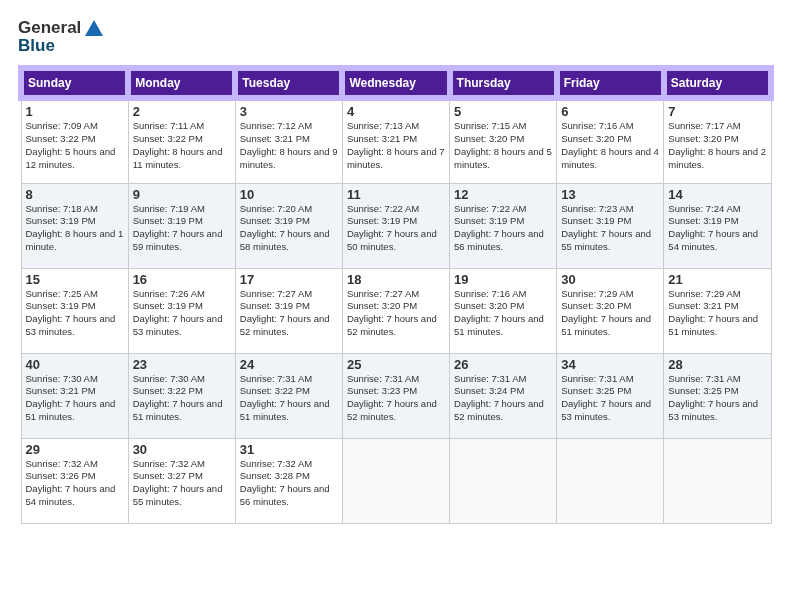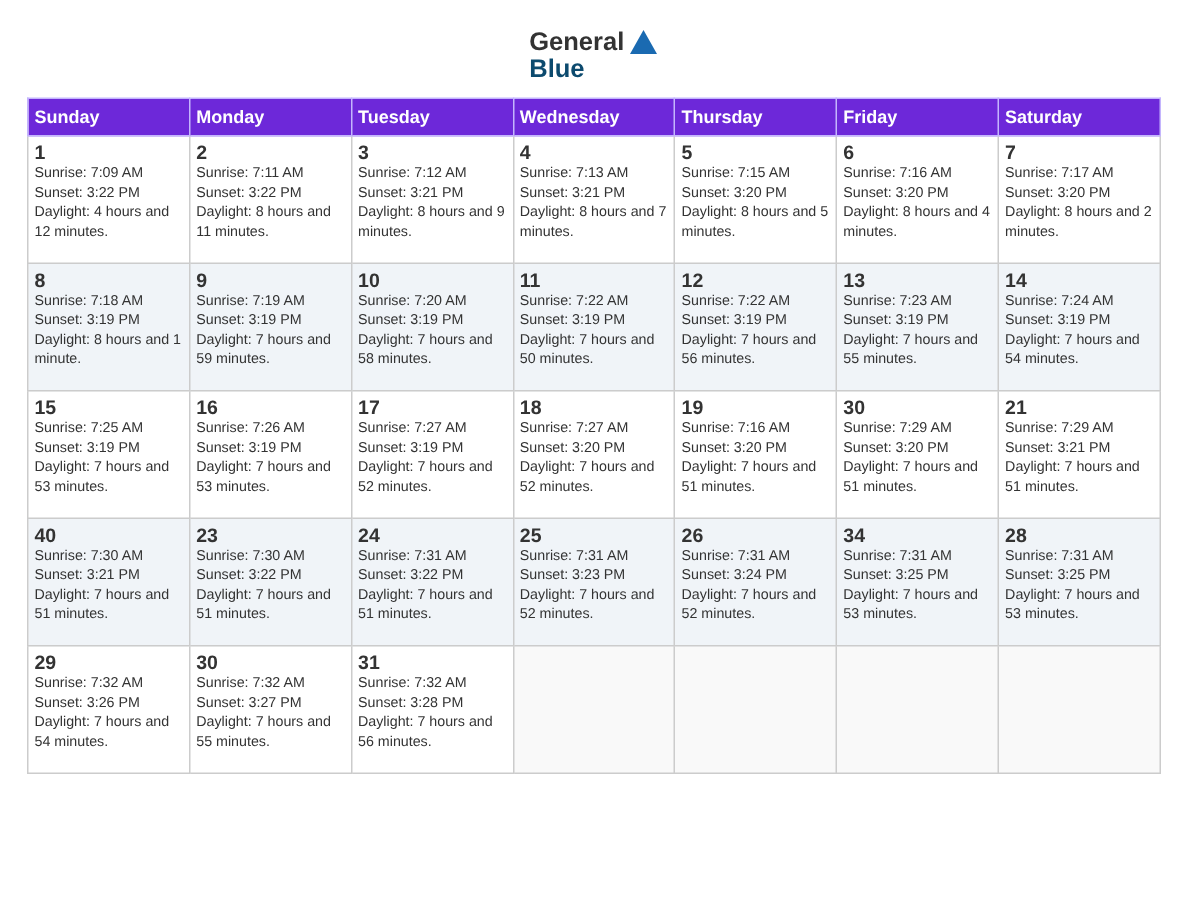--- a/index.html
+++ b/index.html
@@ -11,21 +11,21 @@
       overflow: hidden;
     }
     .page {
       width: 792px;
       height: 612px;
       padding: 18px 18px 10px 18px;
       background: #fff;
     }
     .header {
       display: flex;
-      justify-content: center;
+      justify-content: flex-start;
       align-items: flex-start;
       margin-bottom: 10px;
     }
     .title-block {
       text-align: right;
     }
     .month-title {
       font-size: 32px;
       font-weight: bold;
       color: #333;
@@ -34,27 +34,27 @@
     .location {
       font-size: 14px;
       color: #555;
     }
     .calendar {
       width: 100%;
       border-collapse: collapse;
       font-size: 10.5px;
     }
     .calendar th {
-      background: #6d28d9;
+      background: #4c1d95;
       color: #fff;
       font-size: 12px;
       font-weight: bold;
       padding: 5px 4px;
       text-align: left;
-      border: 1px solid #c4b5fd;
+      border: 6px solid #c4b5fd;
     }
     .calendar td {
       border: 1px solid #ccc;
       vertical-align: top;
       padding: 3px 4px;
       width: 107px;
       height: 85px;
       color: #333;
     }
     .calendar tr:nth-child(even) td {
@@ -117,21 +117,21 @@
         <th>Saturday</th>
       </tr>
     </thead>
     <tbody id="calendar-body">
     <tr>
           <td>
         <span class="day-num">1</span>
         <div class="day-info">
           <span>Sunrise: 7:09 AM</span><br>
           <span>Sunset: 3:22 PM</span><br>
-          <span>Daylight: 4 hours and 12 minutes.</span>
+          <span>Daylight: 5 hours and 12 minutes.</span>
         </div>
       </td>
           <td>
         <span class="day-num">2</span>
         <div class="day-info">
           <span>Sunrise: 7:11 AM</span><br>
           <span>Sunset: 3:22 PM</span><br>
           <span>Daylight: 8 hours and 11 minutes.</span>
         </div>
       </td>

